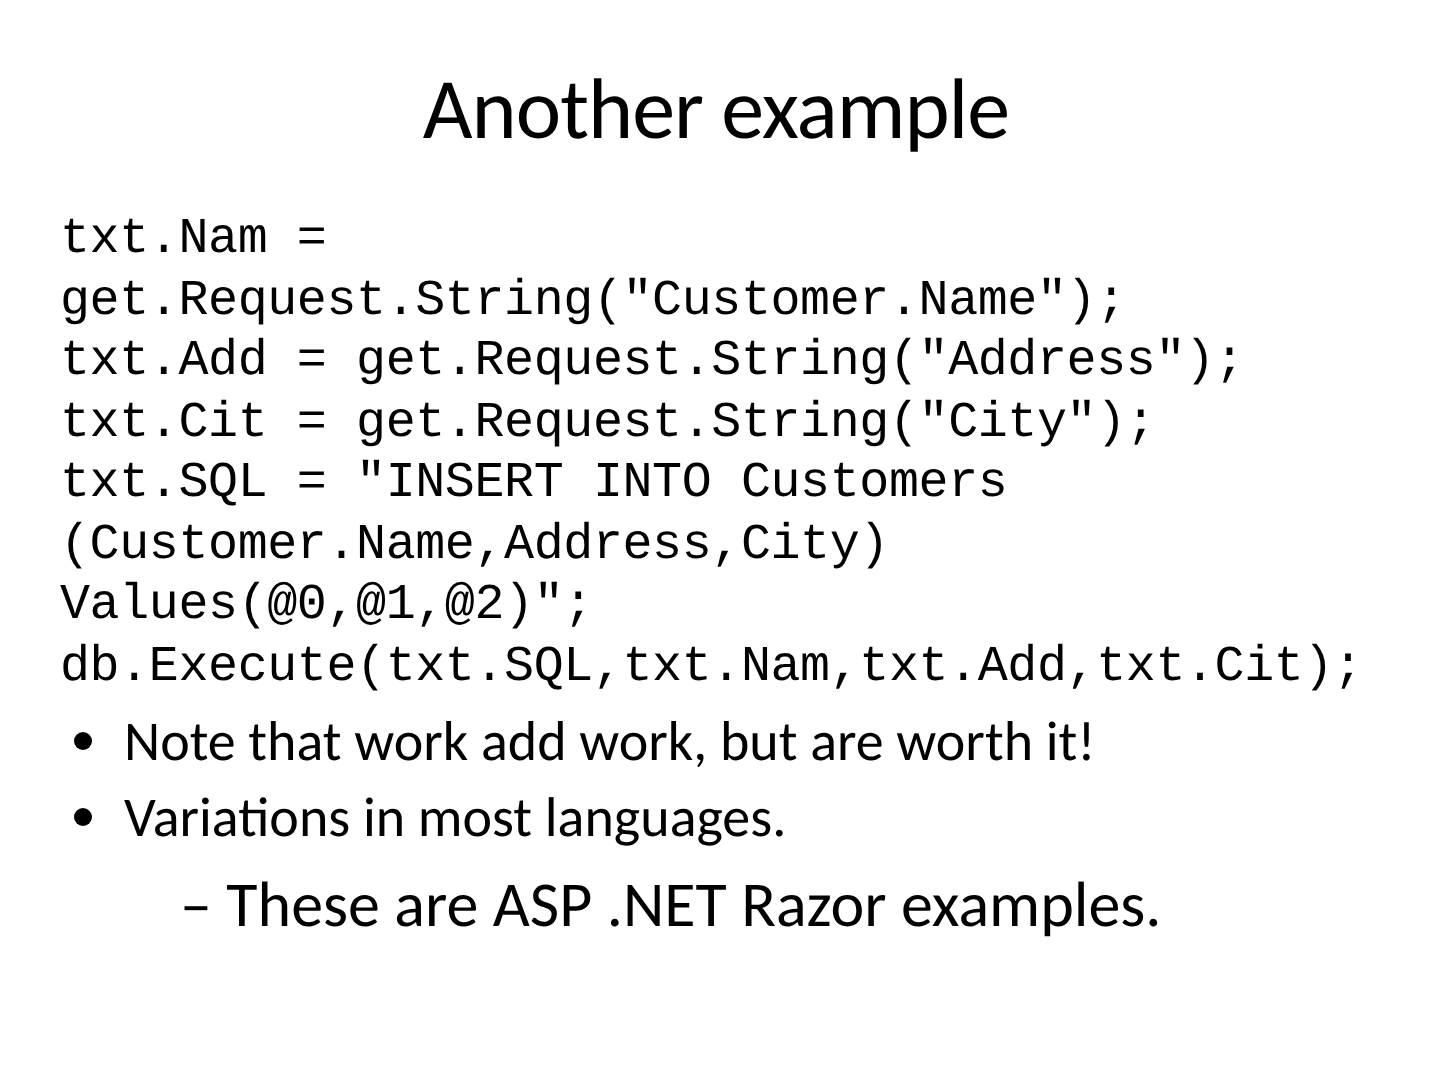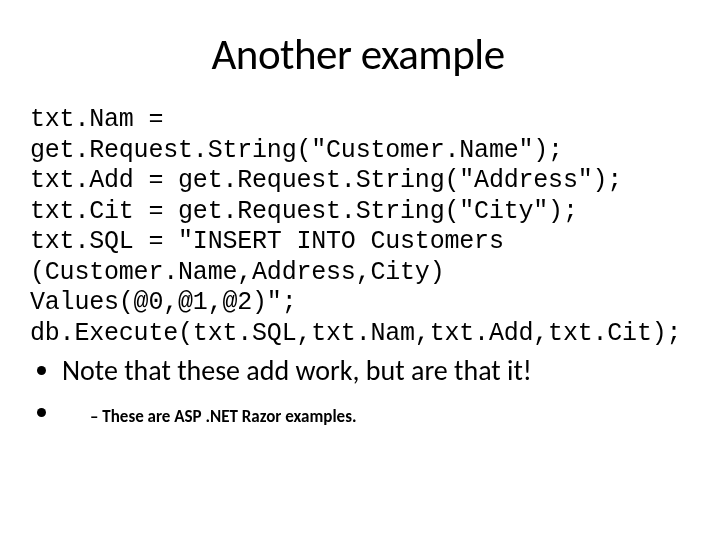--- a/index.html
+++ b/index.html
@@ -38,43 +38,43 @@
     margin: 4px 0 0 0;
     padding-left: 32px;
     font-size: 28px;
     line-height: 1.28;
   }
   .bullets > li { margin-bottom: 2px; }
   .sub {
     list-style: none;
     padding-left: 28px;
     margin: 6px 0 0 0;
-    font-size: 17px;
-    font-weight: bold;
+    font-size: 32px;
   }
   .sub > li::before {
     content: "– ";
   }
 </style>
 </head>
 <body>
 
 <div class="slide">
 
   <div class="title">Another example</div>
 
   <div class="code"><span>txt.Nam = get.Request.String("Customer.Name");</span>
 <span>txt.Add = get.Request.String("Address");</span>
 <span>txt.Cit = get.Request.String("City");</span>
 <span>txt.SQL = "INSERT INTO Customers</span>
 <span>(Customer.Name,Address,City) Values(@0,@1,@2)";</span>
 <span>db.Execute(txt.SQL,txt.Nam,txt.Add,txt.Cit);</span></div>
 
   <ul class="bullets">
-    <li>Note that these add work, but are that it!</li>
+    <li>Note that work add work, but are worth it!</li>
     <li>
+      <span>Variations in most languages.</span>
       <ul class="sub">
         <li>These are ASP .NET Razor examples.</li>
       </ul>
     </li>
   </ul>
 
 </div>
 
 </body></html>

